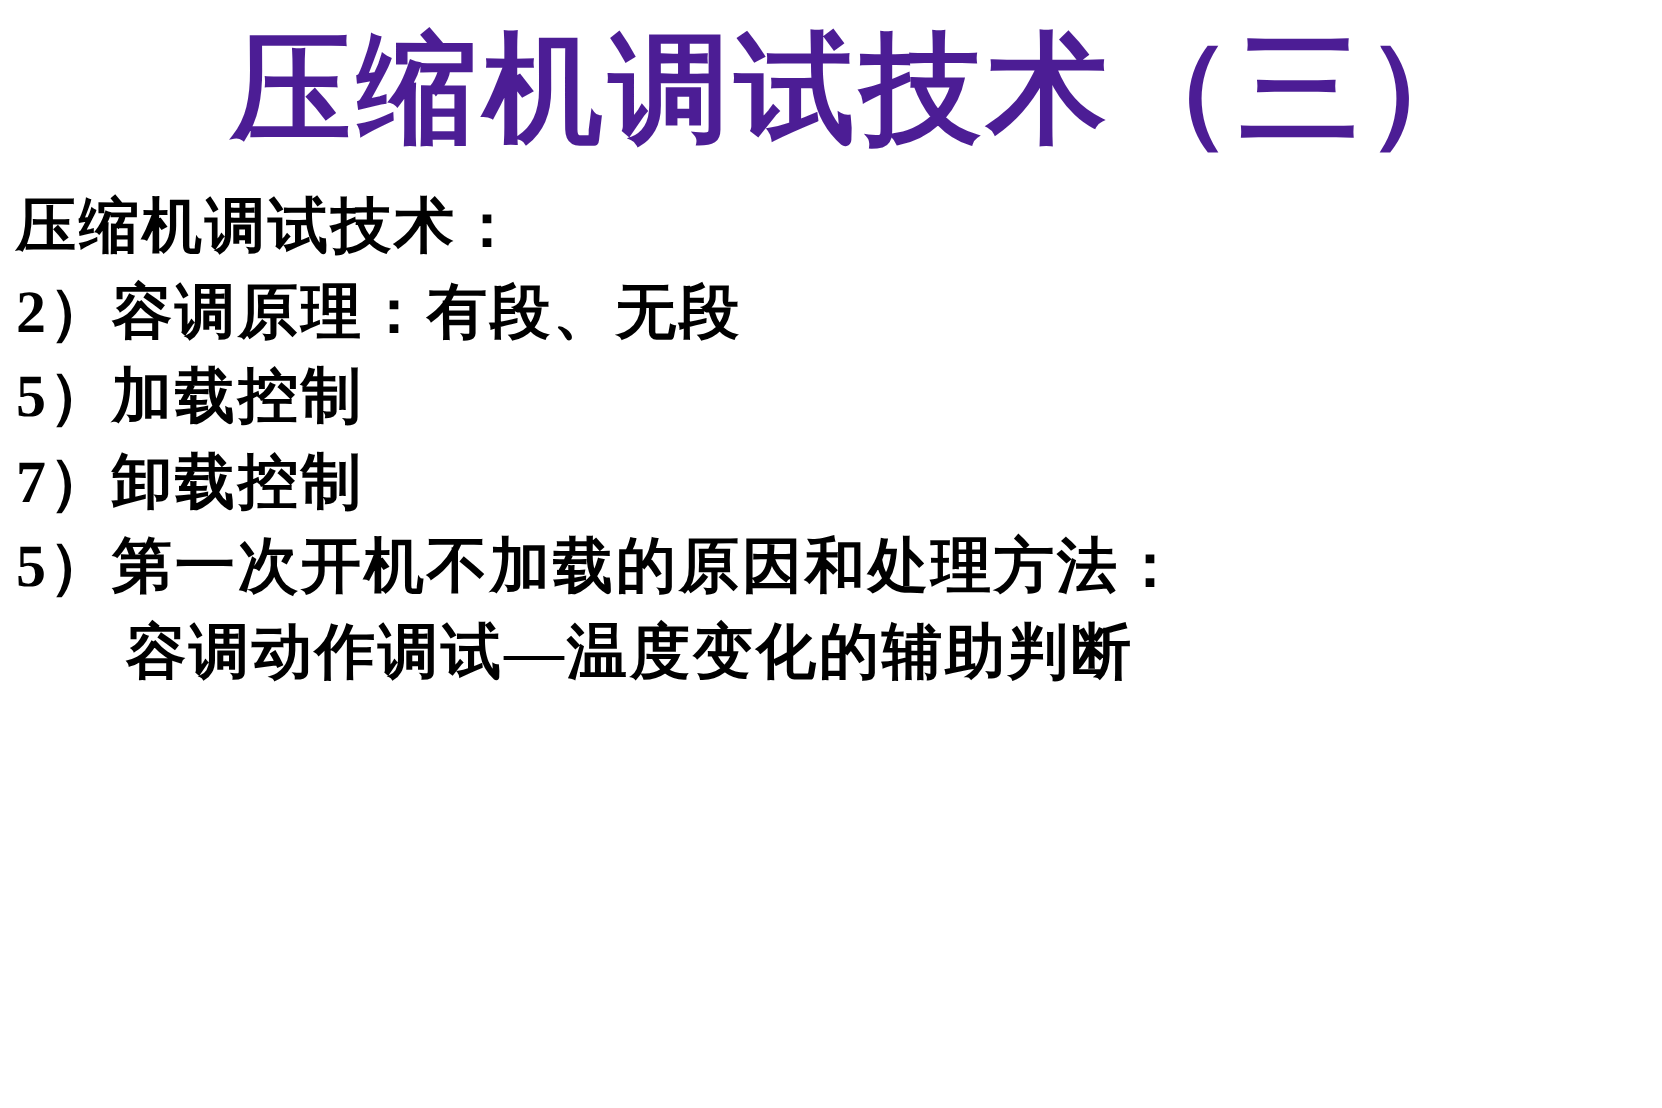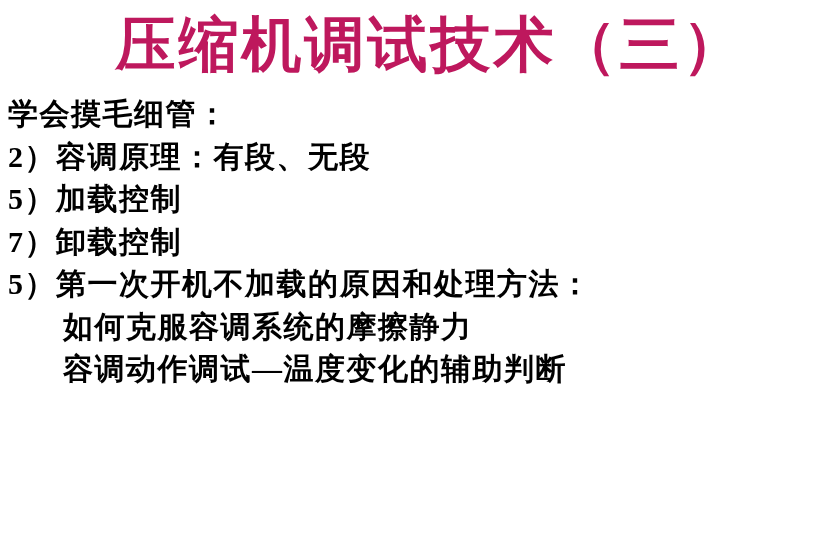--- a/index.html
+++ b/index.html
@@ -42,23 +42,22 @@
     white-space: nowrap;
   }
   .line.indent {
     padding-left: 55px;
   }
 </style>
 </head>
 <body>
 
 <div class="slide">
-  <h1 class="title" style="color: #be185d;">压缩机调试技术（三）</h1>
+  <h1 class="title" style="color: #4c1d95;">压缩机调试技术（三）</h1>
   <div class="body">
-    <div class="line">学会摸毛细管：</div>
+    <div class="line">压缩机调试技术：</div>
     <div class="line">2）容调原理：有段、无段</div>
     <div class="line">5）加载控制</div>
     <div class="line">7）卸载控制</div>
     <div class="line">5）第一次开机不加载的原因和处理方法：</div>
-    <div class="line indent">如何克服容调系统的摩擦静力</div>
     <div class="line indent">容调动作调试—温度变化的辅助判断</div>
   </div>
 </div>
 
 </body></html>

